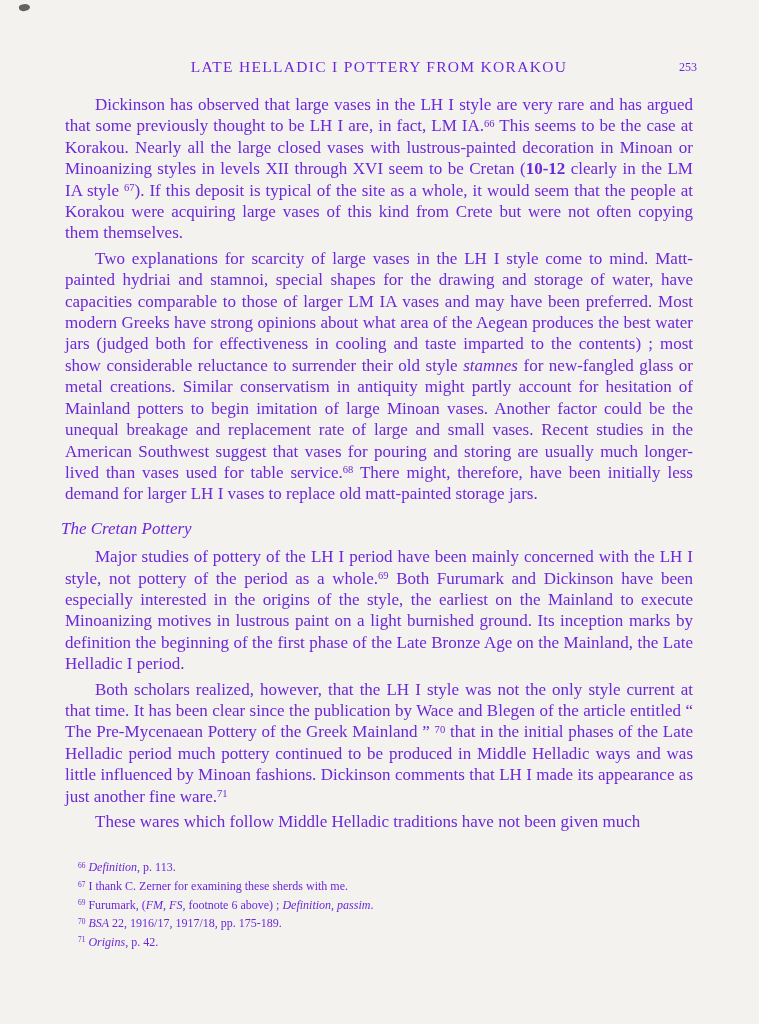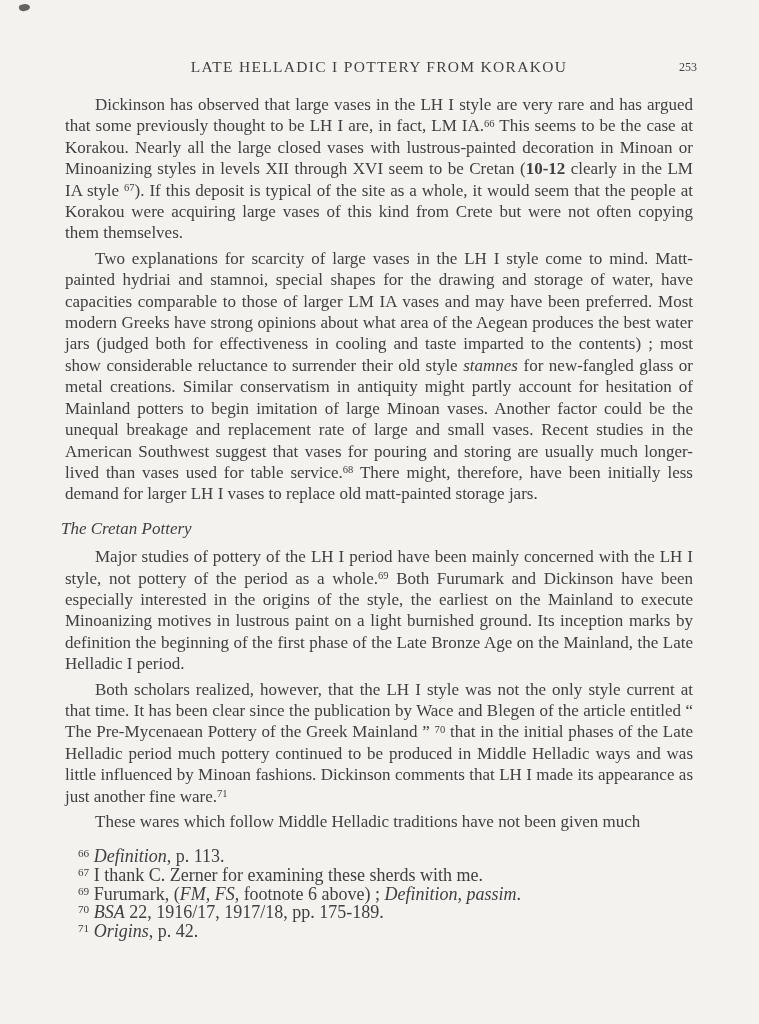--- a/index.html
+++ b/index.html
@@ -7,21 +7,21 @@
     padding: 0;
     background: #f3f2ef;
   }
   .page {
     position: relative;
     width: 759px;
     height: 1024px;
     background: #f3f2ef;
     overflow: hidden;
     font-family: "Liberation Serif", serif;
-    color: #404040;
+    color: #6d28d9;
   }
   .scan-speck {
     position: absolute;
     left: 19px;
     top: 4px;
     width: 11px;
     height: 7px;
     background: #4a4a48;
     border-radius: 40% 60% 50% 50%;
     transform: rotate(-12deg);
@@ -65,22 +65,22 @@
   }
   .body-text h2.section-heading {
     margin: 13px 0 7px 0;
     font-size: 17px;
     font-weight: normal;
     font-style: italic;
     text-indent: 0;
     line-height: 21.4px;
   }
   .footnotes {
-    margin-top: 15px;
-    font-size: 18px;
+    margin-top: 26px;
+    font-size: 12px;
     line-height: 18.6px;
     text-align: justify;
   }
   .footnotes p.footnote {
     margin: 0;
     text-indent: 17px;
   }
   sup {
     font-size: 0.62em;
     line-height: 0;

